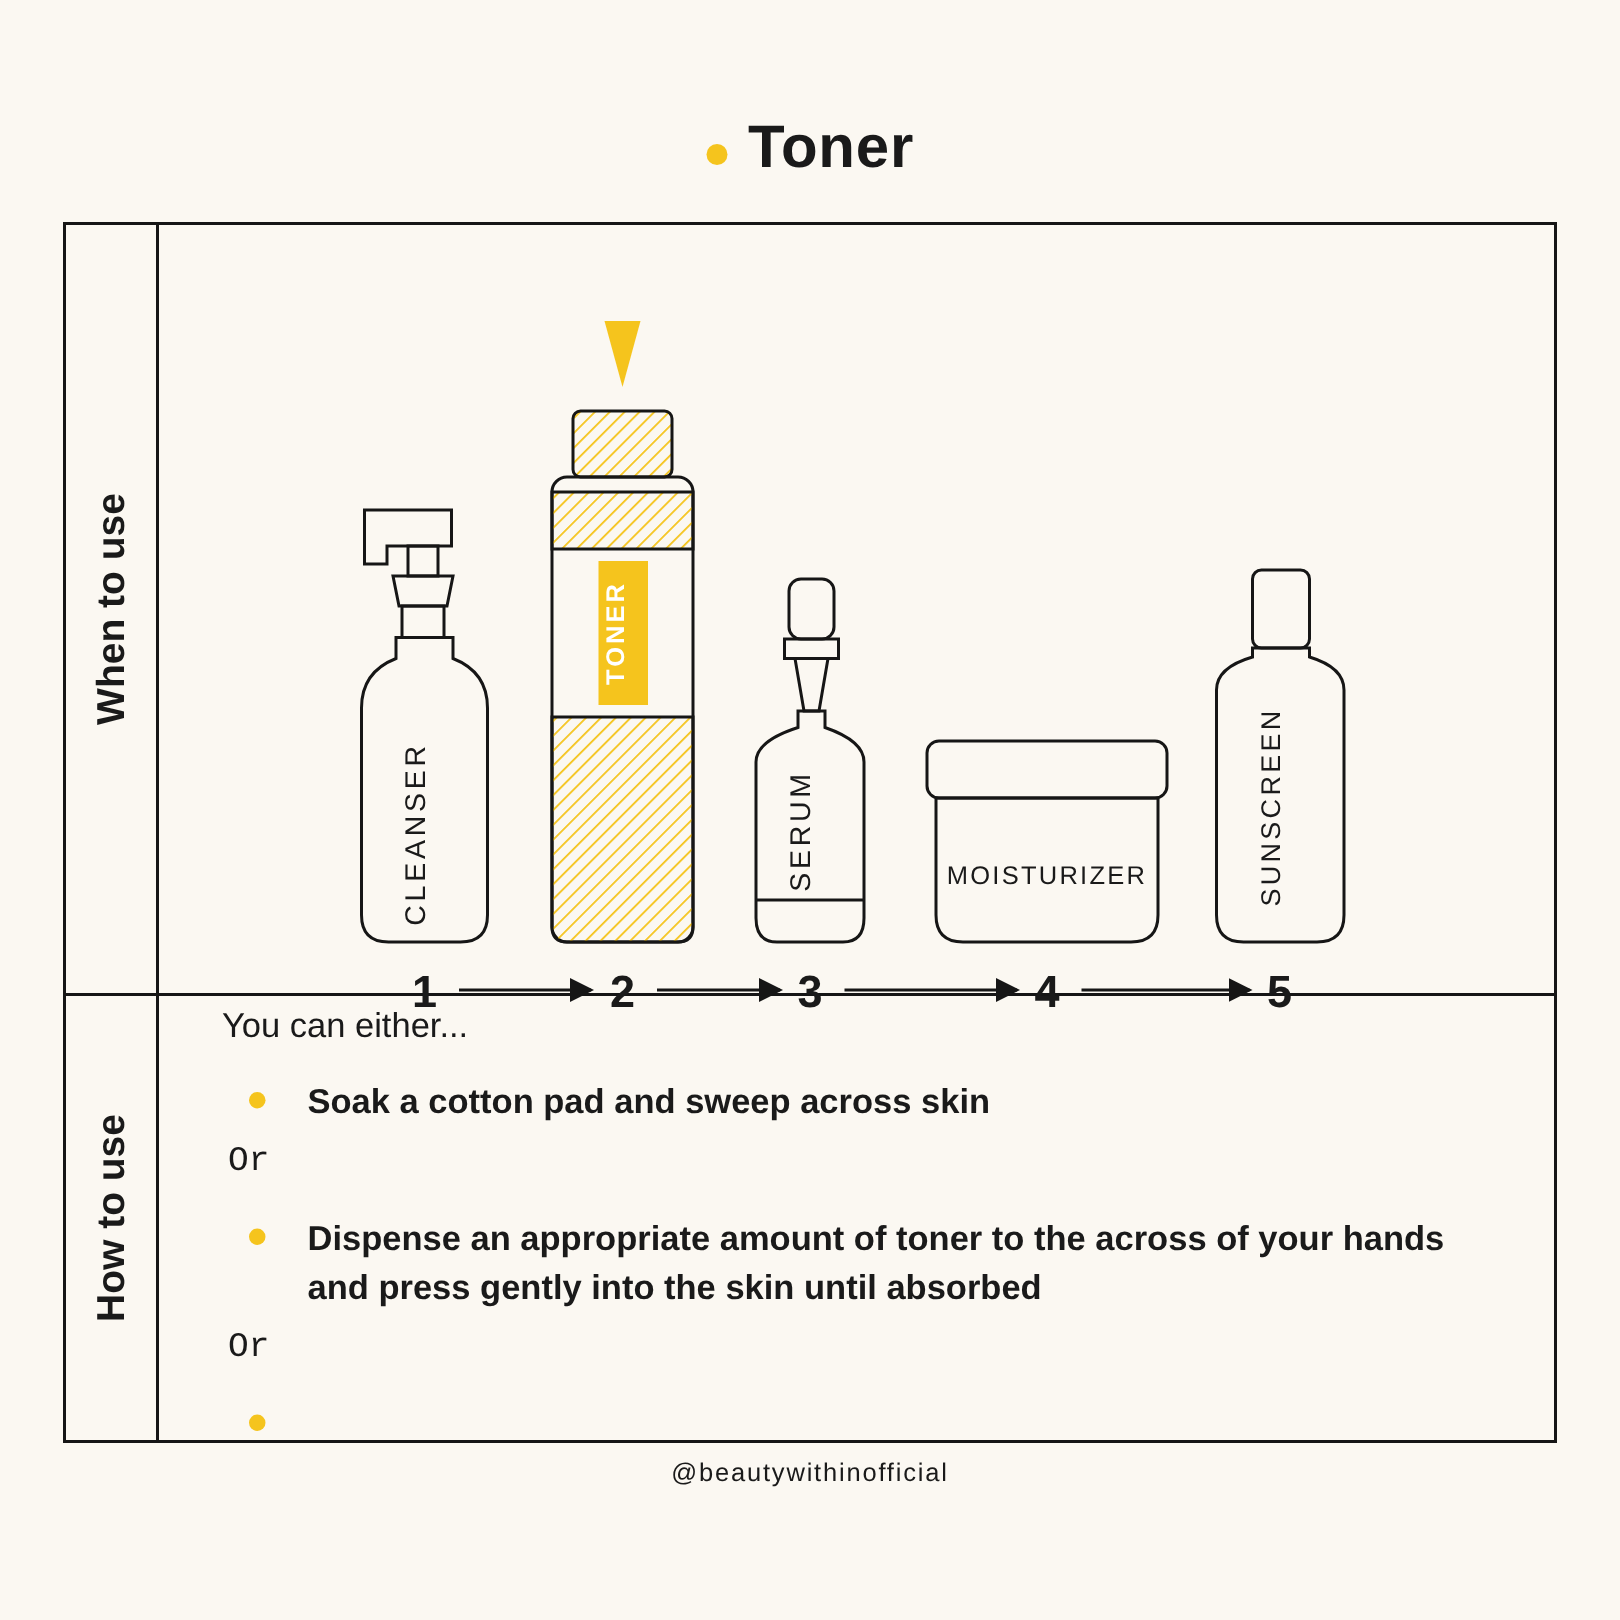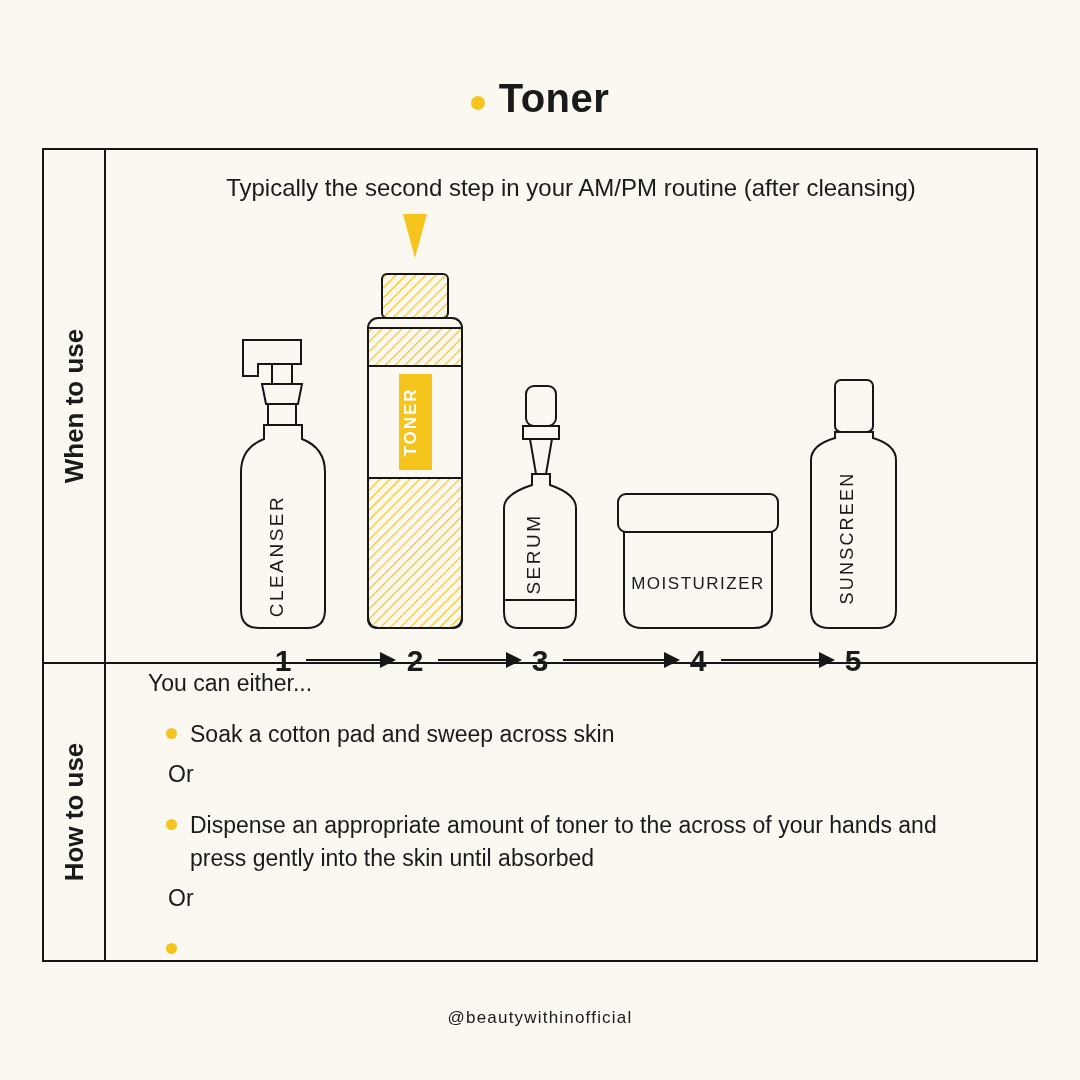--- a/index.html
+++ b/index.html
@@ -18,44 +18,43 @@
   .row-how{flex:1;}
   .row-label{width:60px;border-right:2px solid #161616;position:relative;flex:0 0 60px;}
   .rotated{position:absolute;top:50%;left:50%;transform:translate(-50%,-50%) rotate(-90deg);white-space:nowrap;font-weight:bold;font-size:26px;}
   .row-content{flex:1;position:relative;}
 
   .when-heading{text-align:center;margin:24px 10px 0;font-size:24px;}
   .products-svg{position:absolute;left:0;top:58px;width:930px;height:470px;}
 
   .how-content{padding:3px 28px 0 42px;font-size:23px;line-height:1.42;}
   .how-intro{margin:0 0 8px;}
-  .or-line{margin:8px 16px;padding-left:4px;}
-  .bullet-line{display:flex;align-items:flex-start;gap:13px;margin:18px 0 6px 18px;max-width:820px;}
+  .or-line{margin:8px 0;padding-left:4px;font-family:Liberation Mono, monospace;}
+  .bullet-line{display:flex;align-items:flex-start;gap:28px;margin:18px 0 6px 18px;max-width:820px;font-weight:bold;}
   .bullet-dot{flex:0 0 11px;width:11px;height:11px;border-radius:50%;background:#f5c41d;margin-top:10px;}
 
-  .footer{position:absolute;top:1008px;left:0;width:100%;text-align:center;font-size:17px;letter-spacing:1.2px;}
+  .footer{position:absolute;top:972px;left:0;width:100%;text-align:center;font-size:17px;letter-spacing:1.2px;}
 </style>
 </head>
 <body>
 
 <div>
 
   <header class="title-row">
     <span class="title-dot"></span>
     <h1 class="title-text">Toner</h1>
   </header>
 
   <div class="panel">
 
     <div class="row row-when">
       <div class="row-label">
         <span class="rotated">When to use</span>
       </div>
       <div class="row-content">
-        <p class="when-heading">Typically the second step in your AM/PM routine (after cleansing)</p>
 
         <svg class="products-svg" viewBox="0 0 930 470" font-family="Liberation Sans, sans-serif">
           <defs>
             <pattern id="hatch" patternUnits="userSpaceOnUse" width="7" height="7" patternTransform="rotate(45)">
               <line x1="0" y1="0" x2="0" y2="7" stroke="#f5c41d" stroke-width="2.4"></line>
             </pattern>
             <marker id="ah" markerWidth="9" markerHeight="8" refX="7" refY="4" orient="auto">
               <path d="M0 0 L8 4 L0 8 Z" fill="#161616"></path>
             </marker>
           </defs>

